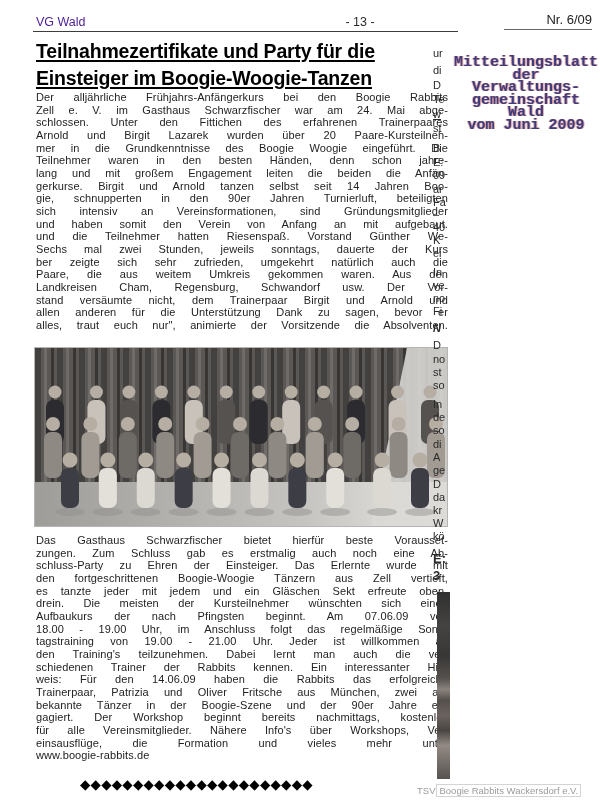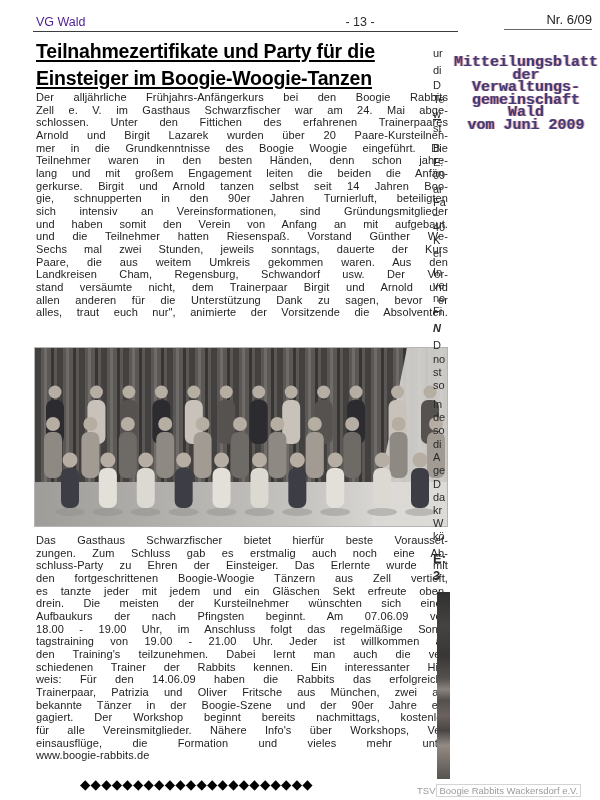--- a/index.html
+++ b/index.html
@@ -82,20 +82,21 @@
       <div class="line">Arnold und Birgit Lazarek wurden über 20 Paare-Kursteilneh-</div>
       <div class="line">mer in die Grundkenntnisse des Boogie Woogie eingeführt. Die</div>
       <div class="line">Teilnehmer waren in den besten Händen, denn schon jahre-</div>
       <div class="line">lang und mit großem Engagement leiten die beiden die Anfän-</div>
       <div class="line">gerkurse. Birgit und Arnold tanzen selbst seit 14 Jahren Boo-</div>
       <div class="line">gie, schnupperten in den 90er Jahren Turnierluft, beteiligten</div>
       <div class="line">sich intensiv an Vereinsformationen, sind Gründungsmitglieder</div>
       <div class="line">und haben somit den Verein von Anfang an mit aufgebaut.</div>
       <div class="line">und die Teilnehmer hatten Riesenspaß. Vorstand Günther We-</div>
       <div class="line">Sechs mal zwei Stunden, jeweils sonntags, dauerte der Kurs</div>
+      <div class="line">ber zeigte sich sehr zufrieden, umgekehrt natürlich auch die</div>
       <div class="line">Paare, die aus weitem Umkreis gekommen waren. Aus den</div>
       <div class="line">Landkreisen Cham, Regensburg, Schwandorf usw. Der Vor-</div>
       <div class="line">stand versäumte nicht, dem Trainerpaar Birgit und Arnold und</div>
       <div class="line">allen anderen für die Unterstützung Dank zu sagen, bevor er</div>
       <div class="line">alles, traut euch nur", animierte der Vorsitzende die Absolventen.</div>
     </div>
 
   <div class="photo">
     <svg width="412" height="178" viewBox="0 0 412 178">
       <defs>

